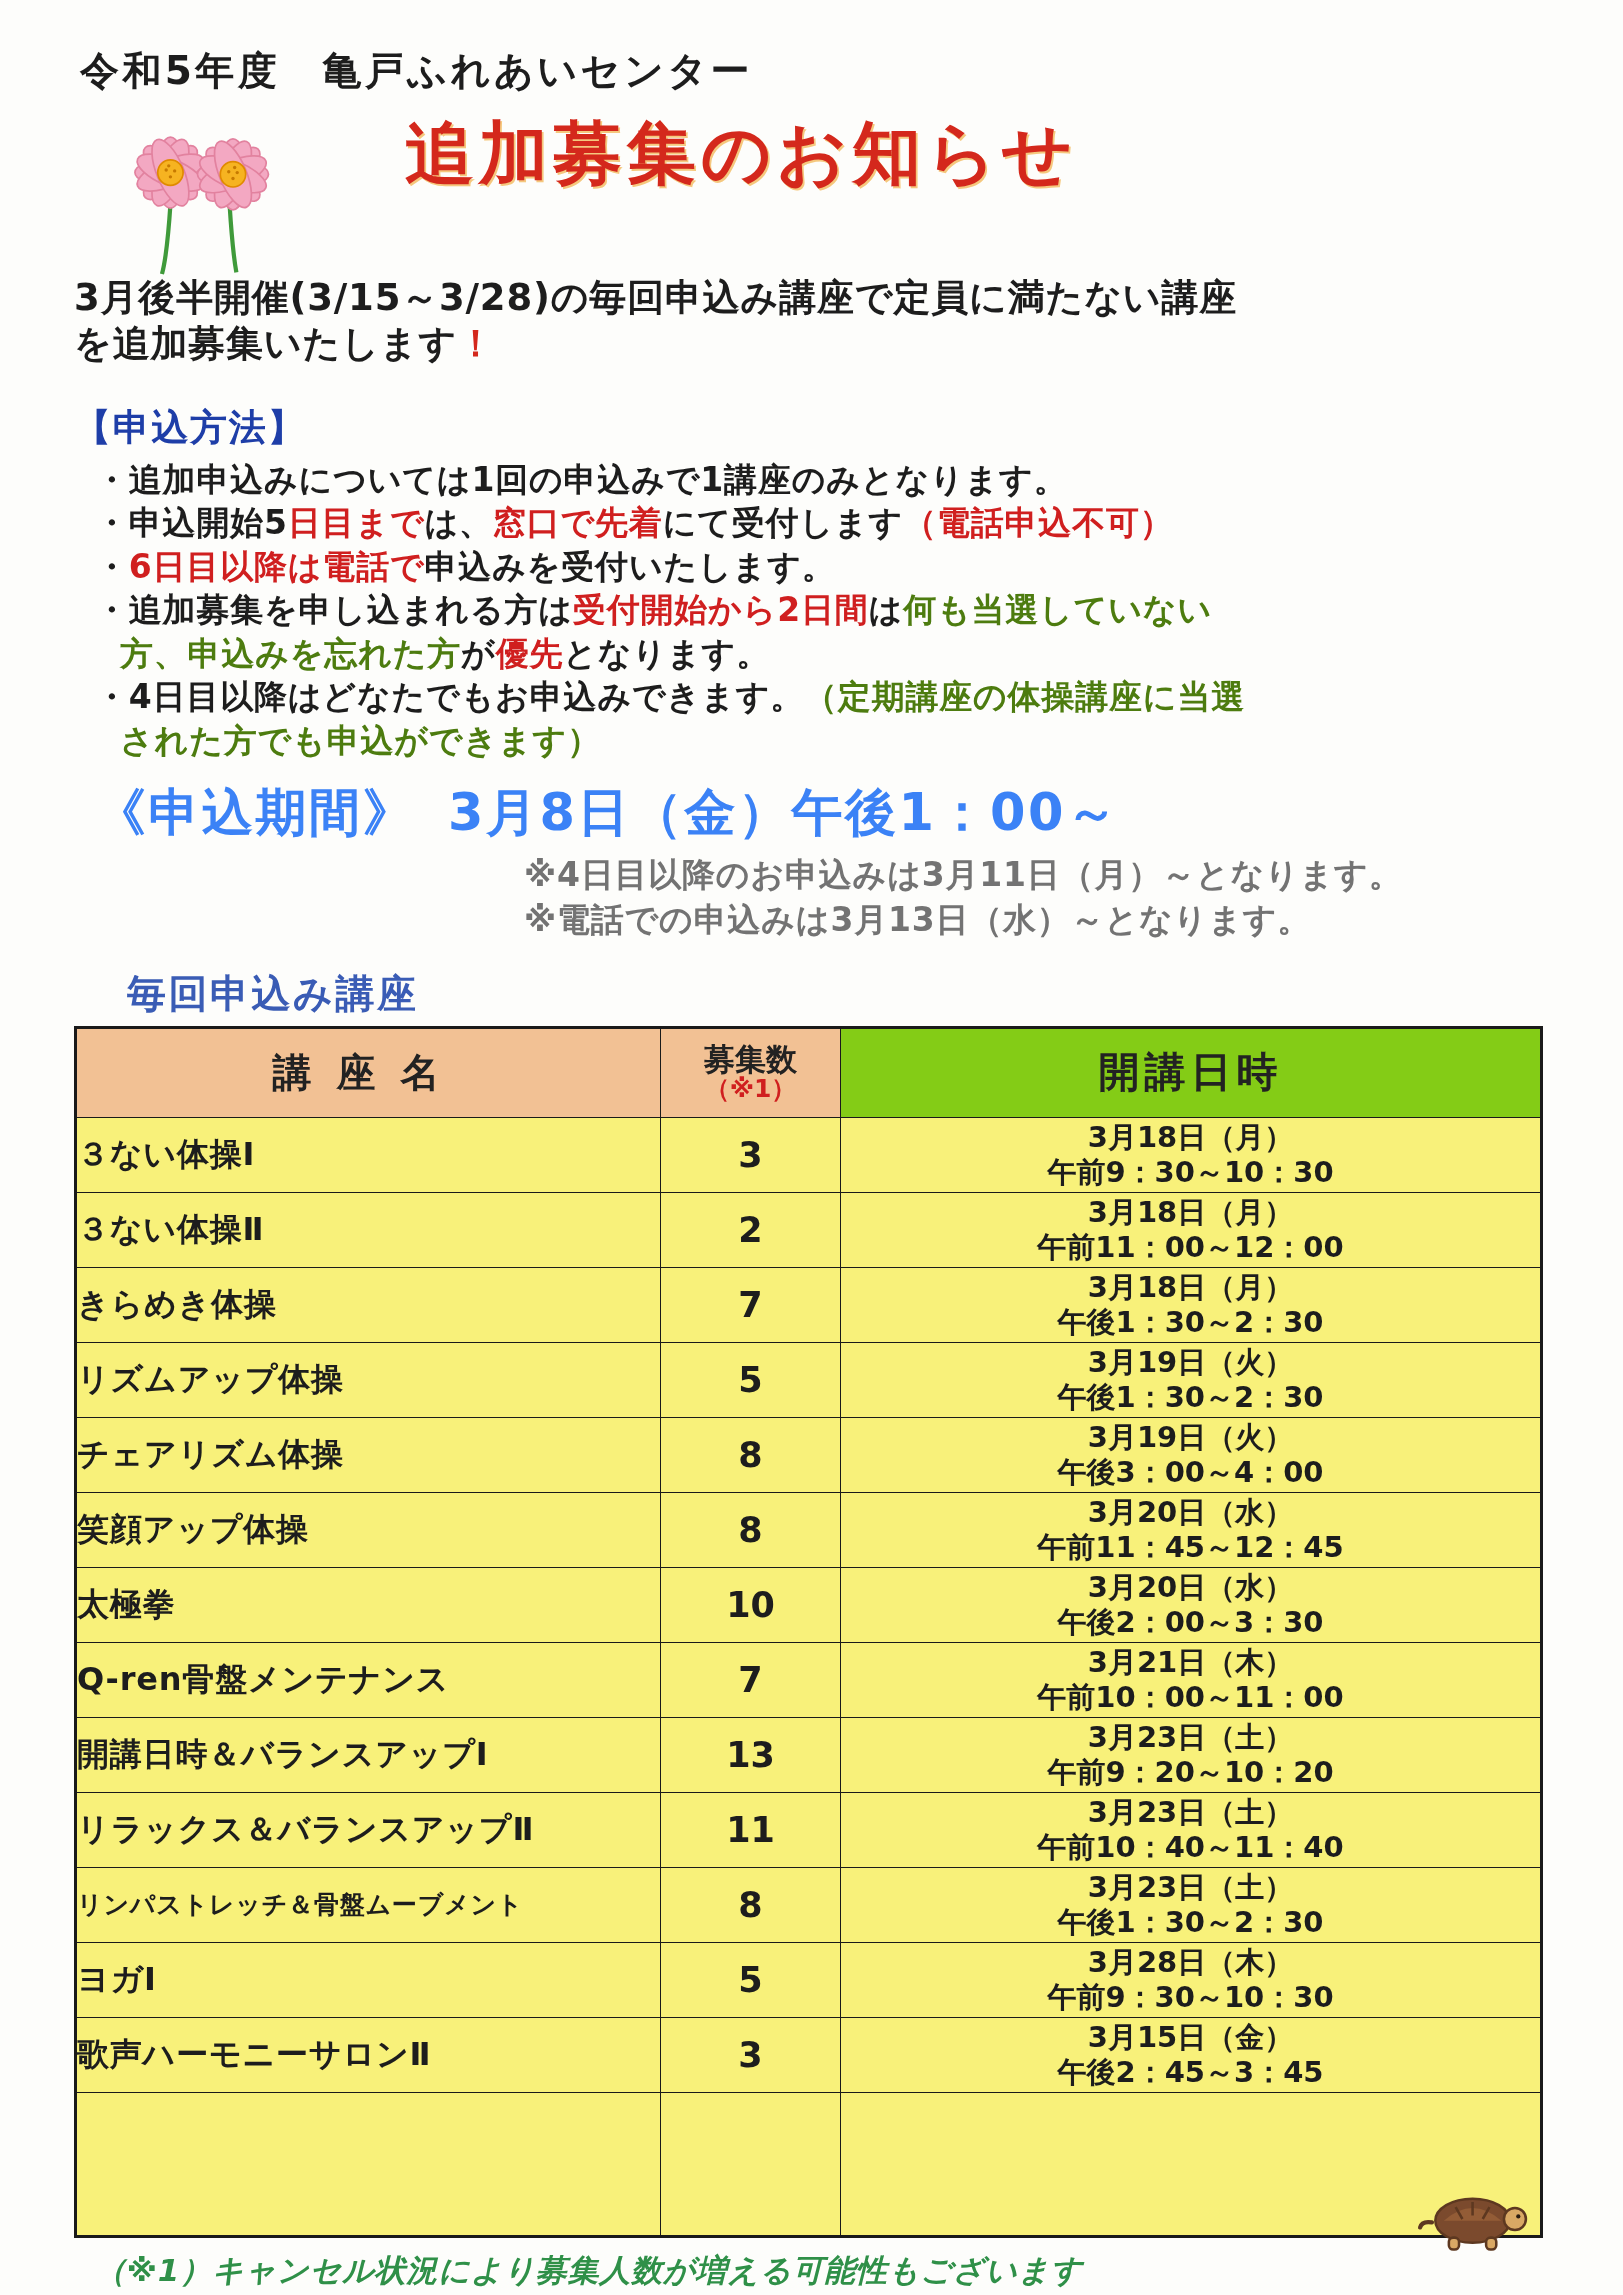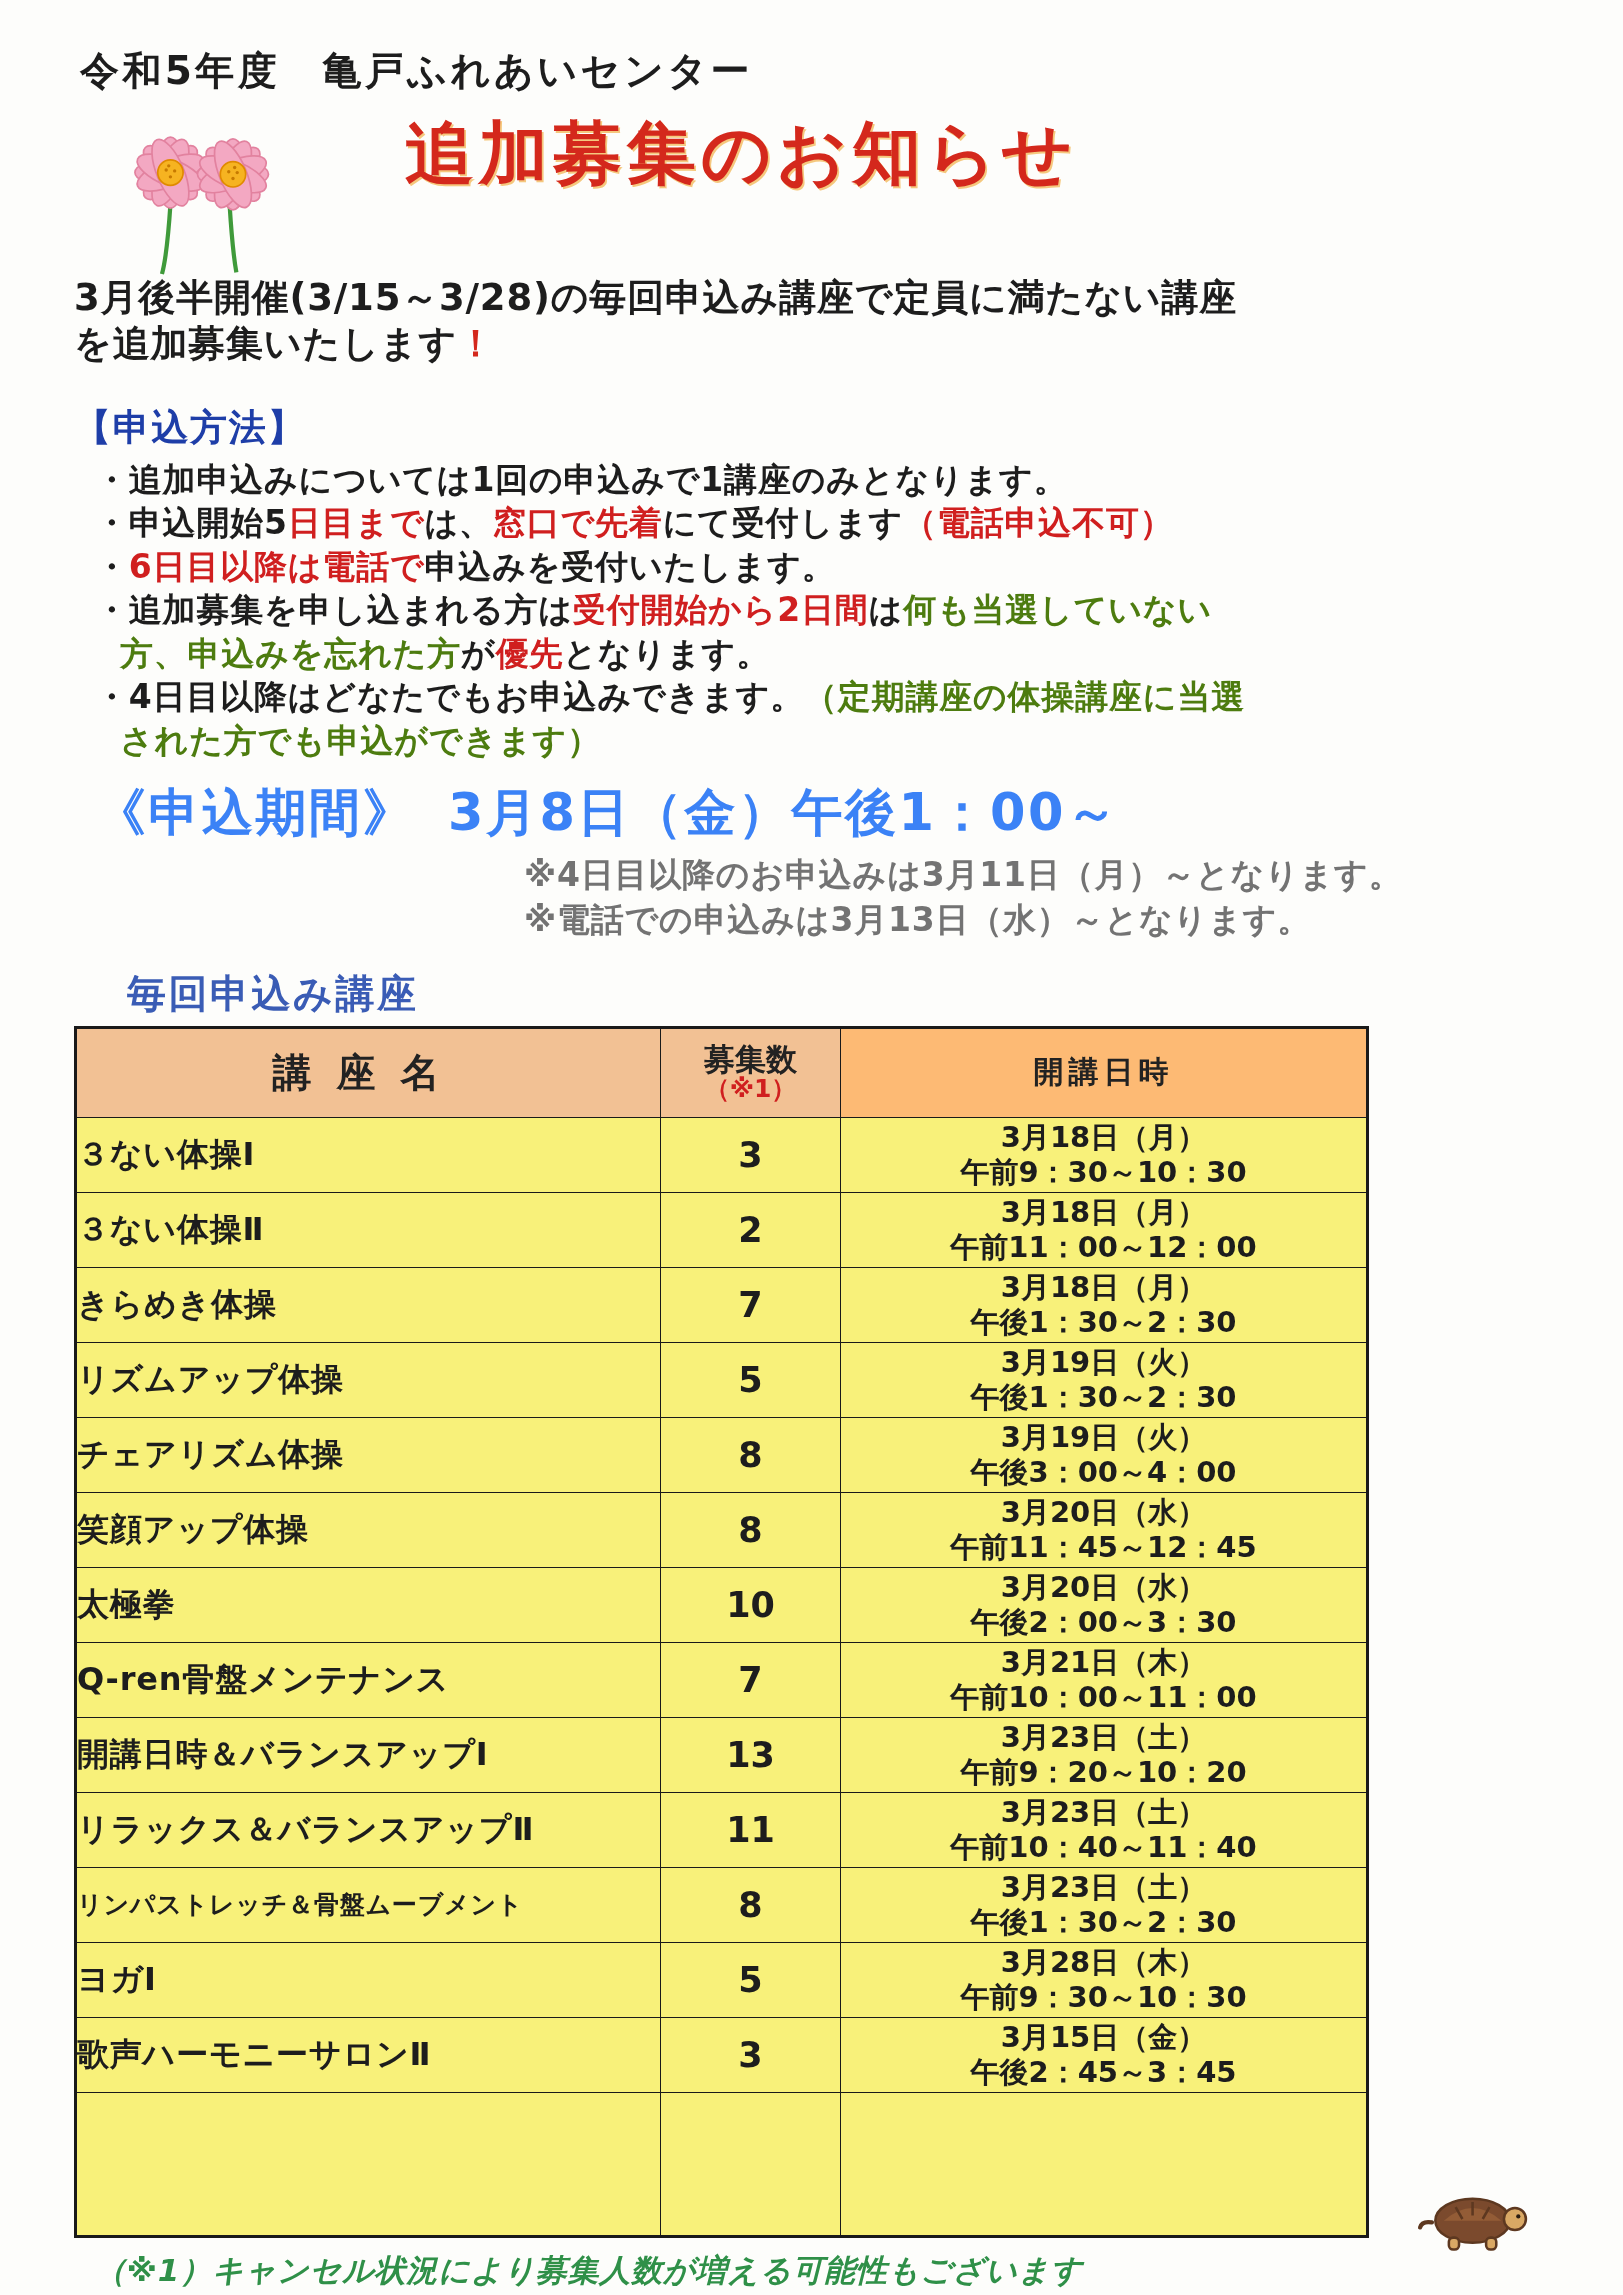--- a/index.html
+++ b/index.html
@@ -70,33 +70,33 @@
   }
   
   .table-title{
     margin:24px 0 5px 127px;
     font-size:39px;
     color:#3a5cb5;
     letter-spacing:2.5px;
   }
   table.course-table{
     margin-left:74px;
-    width:1295px;
+    width:1469px;
     border-collapse:collapse;
     table-layout:fixed;
   }
   table.course-table th,table.course-table td{
     border:1.7px solid #1a1a1a;
     padding:0;
   }
   table.course-table{border:3.4px solid #1a1a1a;}
   th.h-name{width:583px;background:#f2c194;height:88px;font-size:39px;letter-spacing:25px;color:#222;}
   th.h-count{width:179px;background:#f2c194;font-size:31px;line-height:1.05;color:#222;}
   th.h-count .count-note{display:block;font-size:25px;color:#d01f1f;font-weight:bold;}
-  th.h-schedule{background:#fdba74;font-size:30px;letter-spacing:5px;color:#222;}
+  th.h-schedule{background:#84cc16;font-size:41px;letter-spacing:5px;color:#222;}
   td{background:#f8f17a;}
   td.c-name{font-size:32px;padding-left:22px;height:74px;letter-spacing:0.8px;}
   td.c-name.small{font-size:25px;}
   td.c-count{font-size:35px;text-align:center;}
   td.c-schedule{text-align:center;font-size:29px;line-height:1.2;}
   tr.empty-row td{height:142px;}
   
   .footer-note{
     margin:12px 0 0 95px;
     font-size:31px;

